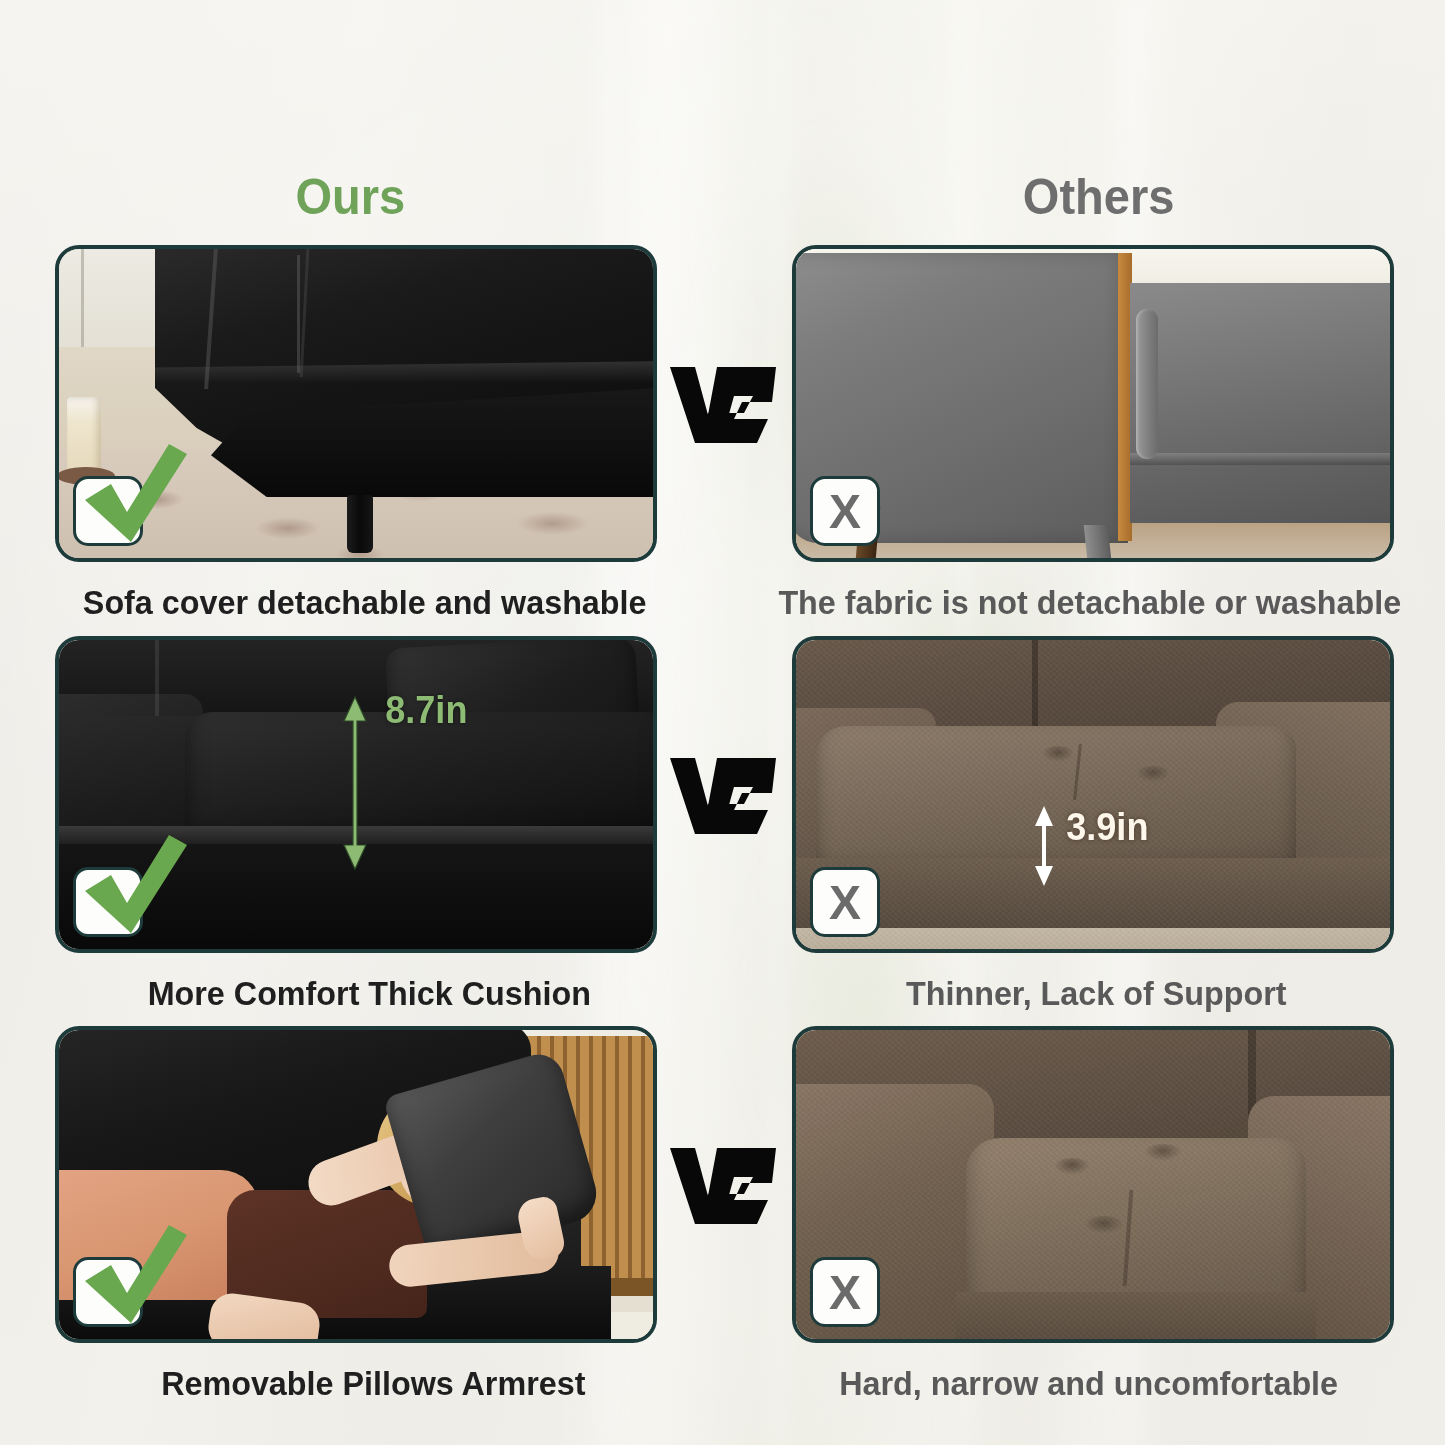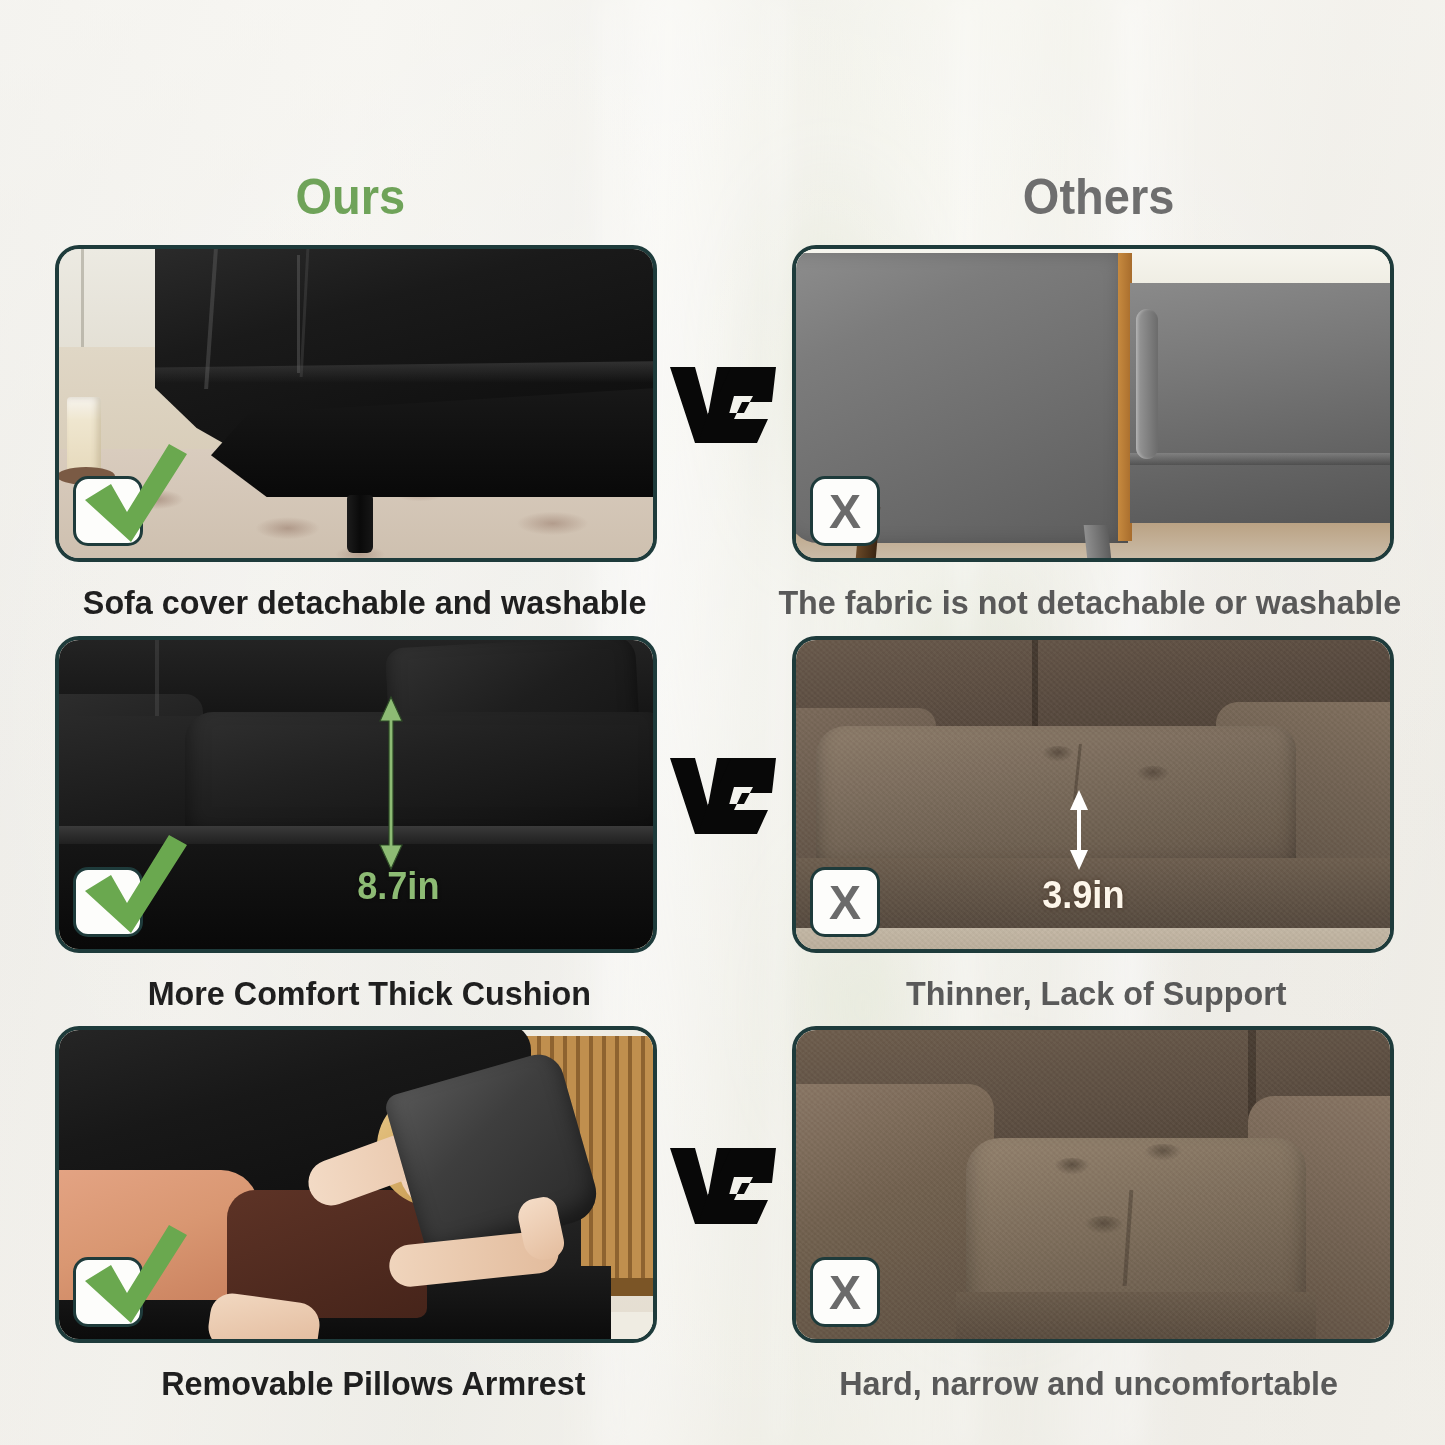--- a/index.html
+++ b/index.html
@@ -134,21 +134,21 @@
     position:absolute; top:338px;
     font-size:34px; font-weight:bold;
     transform:scaleX(.95);
     white-space:nowrap;
     font-family:"Liberation Sans", sans-serif;
   }
   .caption.ours{ color:#1f1f1f; }
   .caption.others{ color:#595959; }
 
   
-  .dim{ position:absolute; z-index:8; display:flex; align-items:center;flex-direction:column; }
+  .dim{ position:absolute; z-index:8; display:flex; align-items:flex-start; }
   .dim-label{
     font-size:38px; font-weight:bold; white-space:nowrap;
     font-family:"Liberation Sans", sans-serif;
     transform:scaleX(.95);
   }
   .dim-green .dim-label{ color:#8dbb74; text-shadow:0 0 4px rgba(0,0,0,.55); }
   .dim-white .dim-label{ color:#fdf6ea; text-shadow:0 0 6px rgba(60,40,25,.7); }
 
   
   
@@ -444,21 +444,21 @@
         <div class="p-r2x-armL"></div>
         <div class="p-r2x-armR"></div>
         <div class="p-r2x-seat"></div>
         <div class="p-r2x-tuft1"></div>
         <div class="p-r2x-tuft2"></div>
         <div class="p-r2x-seam1"></div>
         <div class="p-r2x-base"></div>
         <div class="p-r2x-tex"></div>
       </div>
 
-      <div class="dim dim-white" style="left:236px; top:148px;">
+      <div class="dim dim-white" style="left:236px; top:164px;">
         <svg width="24" height="84" viewBox="0 0 24 84">
           <path d="M12 2 L21 22 L14 22 L14 62 L21 62 L12 82 L3 62 L10 62 L10 22 L3 22 Z" fill="#ffffff"></path>
         </svg>
         <span class="dim-label" style="margin-left:8px; margin-top:2px;">3.9in</span>
       </div>
 
       <div class="badge">
         <span class="badge-x">X</span>
       </div>
     </div>

